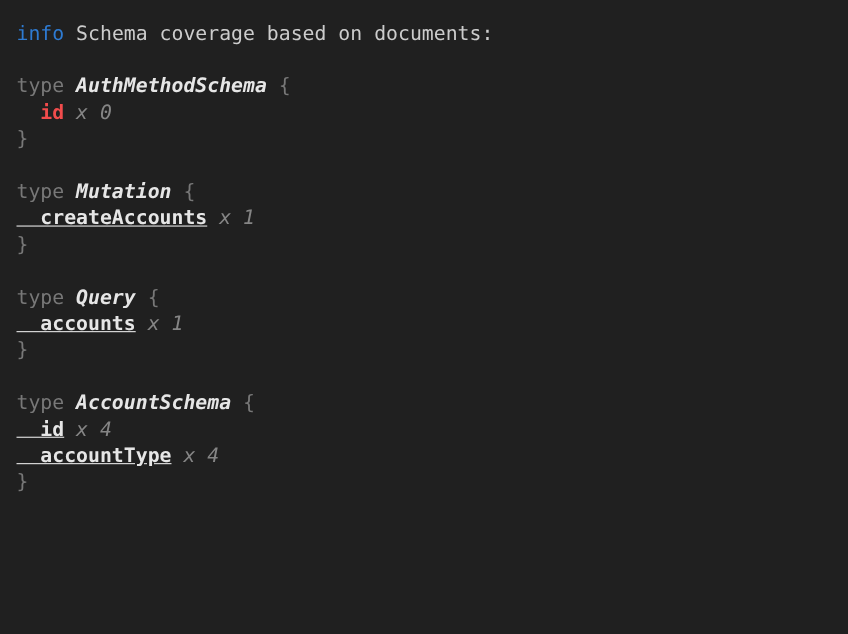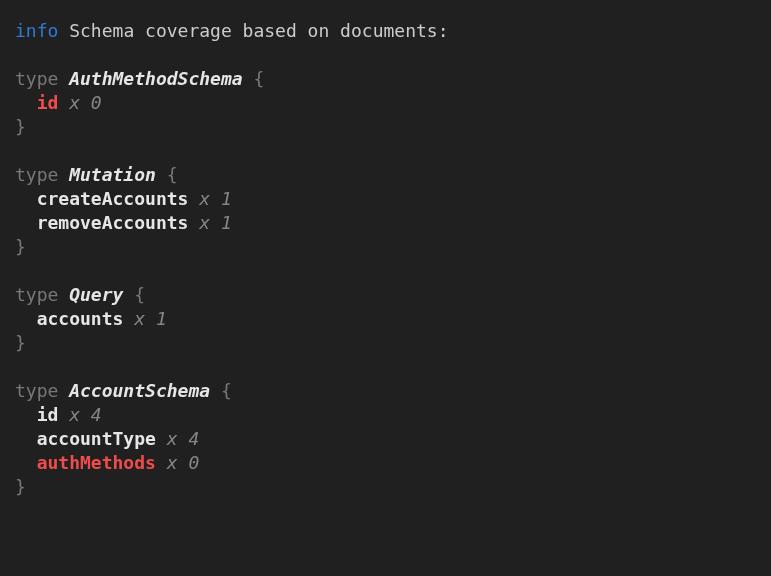--- a/index.html
+++ b/index.html
@@ -27,41 +27,39 @@
   }
   .line{
     height:24px;
     white-space:pre;
     color:var(--fg);
   }
   .t-info{color:var(--blue);}
   .t-fg{color:var(--fg);}
   .t-dim{color:var(--dim);}
   .t-name{color:var(--bold);font-weight:bold;font-style:italic;}
-  .t-field{color:var(--bold);font-weight:bold;}
+  .t-field{color:var(--bold);font-weight:bold;text-decoration:underline;}
   .t-field-zero{color:var(--red);font-weight:bold;}
   .t-count{color:var(--count);font-style:italic;text-align:right;}
 </style>
 </head>
 <body>
 
 <div class="terminal">
     <div class="line"><span class="t-info">info</span><span class="t-fg"> Schema coverage based on documents:</span></div>
     <div class="line"></div>
     <div class="line"><span class="t-dim">type </span><span class="t-name">AuthMethodSchema</span><span class="t-dim"> {</span></div>
     <div class="line"><span class="t-field-zero">  id</span><span class="t-count"> x 0</span></div>
     <div class="line"><span class="t-dim">}</span></div>
     <div class="line"></div>
     <div class="line"><span class="t-dim">type </span><span class="t-name">Mutation</span><span class="t-dim"> {</span></div>
     <div class="line"><span class="t-field">  createAccounts</span><span class="t-count"> x 1</span></div>
-    <div class="line"><span class="t-field">  removeAccounts</span><span class="t-count"> x 1</span></div>
     <div class="line"><span class="t-dim">}</span></div>
     <div class="line"></div>
     <div class="line"><span class="t-dim">type </span><span class="t-name">Query</span><span class="t-dim"> {</span></div>
     <div class="line"><span class="t-field">  accounts</span><span class="t-count"> x 1</span></div>
     <div class="line"><span class="t-dim">}</span></div>
     <div class="line"></div>
     <div class="line"><span class="t-dim">type </span><span class="t-name">AccountSchema</span><span class="t-dim"> {</span></div>
     <div class="line"><span class="t-field">  id</span><span class="t-count"> x 4</span></div>
     <div class="line"><span class="t-field">  accountType</span><span class="t-count"> x 4</span></div>
-    <div class="line"><span class="t-field-zero">  authMethods</span><span class="t-count"> x 0</span></div>
     <div class="line"><span class="t-dim">}</span></div>
   </div>
 
 </body></html>

